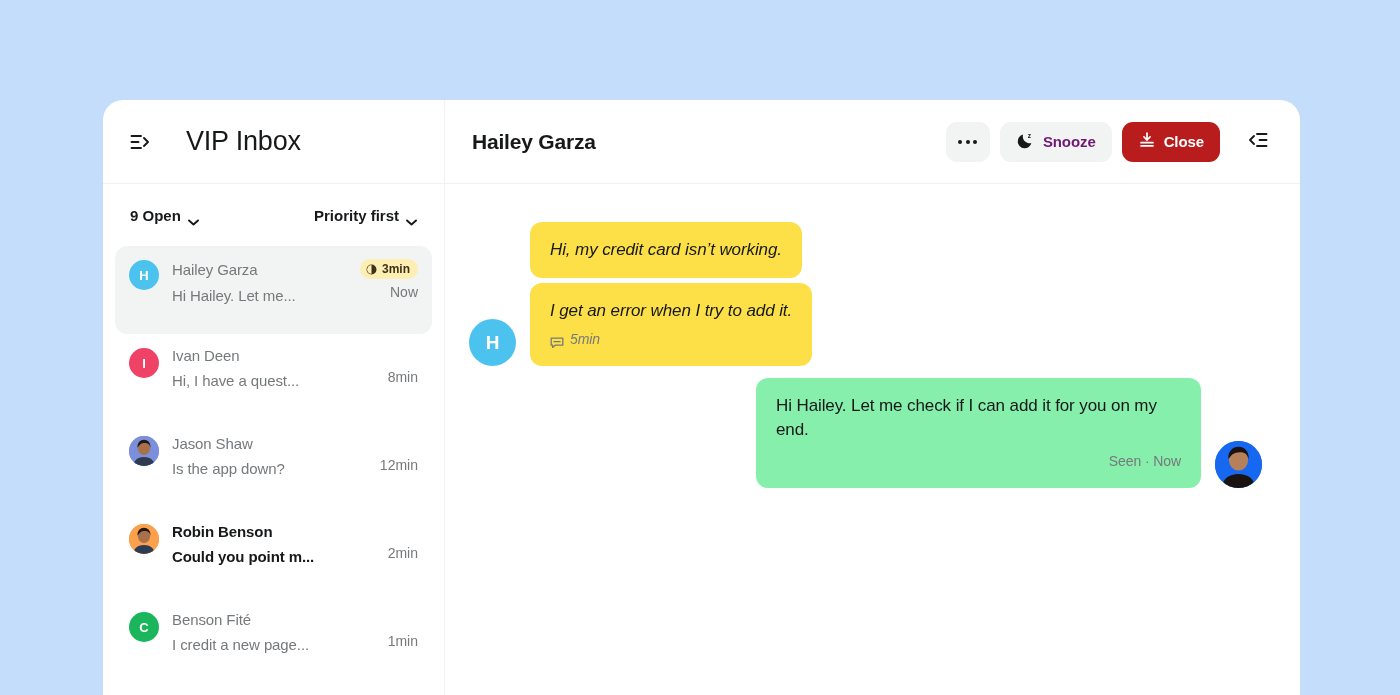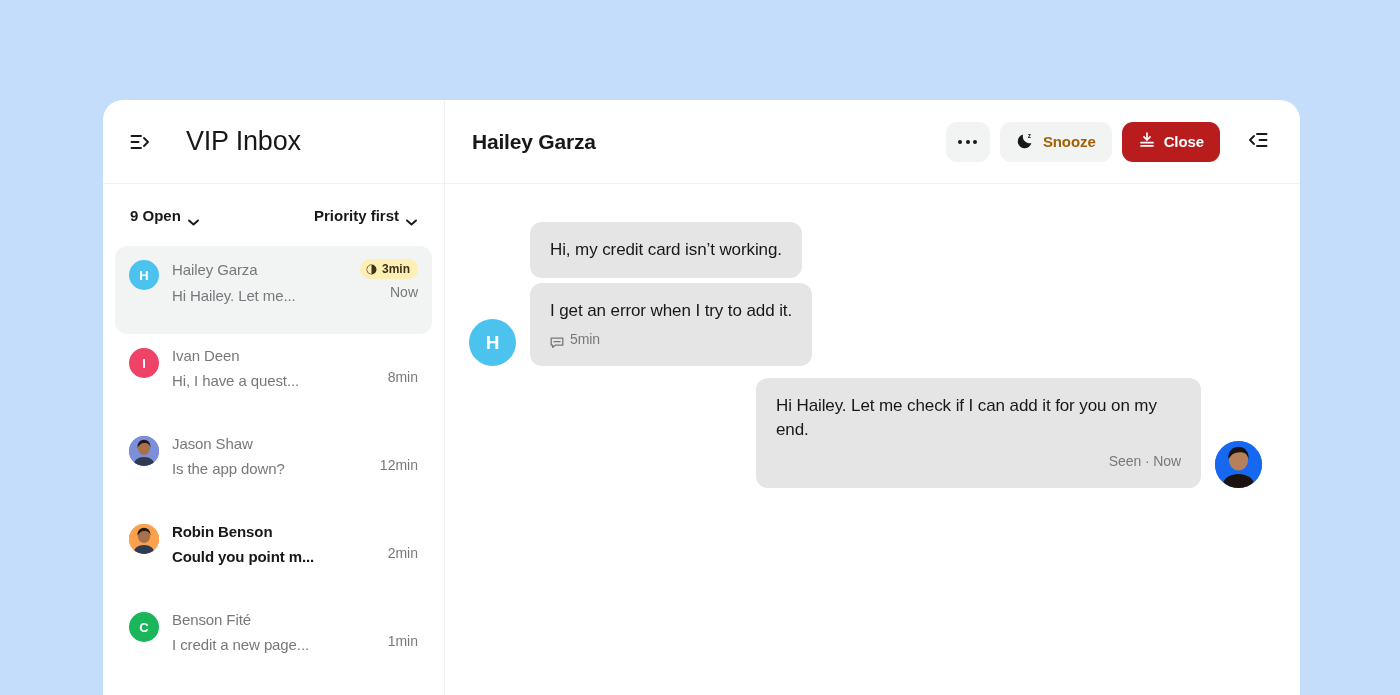--- a/index.html
+++ b/index.html
@@ -125,21 +125,21 @@
     letter-spacing: -0.2px; flex: 1 1 auto;
   }
   .btn {
     border: none; font-family: inherit; cursor: pointer;
     display: inline-flex; align-items: center; justify-content: center;
     gap: 8px;
     border-radius: 11px;
     font-size: 15px; font-weight: 700;
     letter-spacing: -0.1px;
   }
-  .btn-ghost { background: #f2f3f3; color: #a16207; height: 40px; padding: 0 16px; }
+  .btn-ghost { background: #f2f3f3; color: #701a75; height: 40px; padding: 0 16px; }
   .btn-icon-only { width: 44px; padding: 0; }
   .btn-dark { background: #b91c1c; color: #ffffff; height: 40px; padding: 0 16px; }
   .dots { display: flex; gap: 3.5px; }
   .dots i { width: 4px; height: 4px; border-radius: 50%; background: #16181a; display: block; }
   .collapse-btn {
     background: none; border: none; cursor: pointer;
     width: 40px; height: 40px;
     display: flex; align-items: center; justify-content: center;
     margin-left: 8px;
   }
@@ -163,22 +163,22 @@
     overflow: hidden; position: relative;
   }
   .bubble-stack { display: flex; flex-direction: column; gap: 5px; align-items: flex-start; }
   .bubble {
     border-radius: 12px;
     padding: 16px 20px;
     font-size: 17px; line-height: 1.42;
     letter-spacing: -0.1px;
     max-width: 440px;
   }
-  .bubble.in { background: #e5e5e5; color: #16181a; }
-  .bubble.out { background: #e5e5e5; color: #16181a; max-width: 445px; }
+  .bubble.in { background: #fde047; color: #16181a; font-style: italic; }
+  .bubble.out { background: #86efac; color: #16181a; max-width: 445px; }
   .bubble-meta {
     display: flex; align-items: flex-end; gap: 6px;
     font-size: 14px; color: #76797c; margin-top: 7px;
   }
   .bubble-meta.right { justify-content: flex-end; margin-top: 10px; }
   .reply-icon { width: 14px; height: 14px; display: block; }
 </style>
 </head>
 <body>
 

